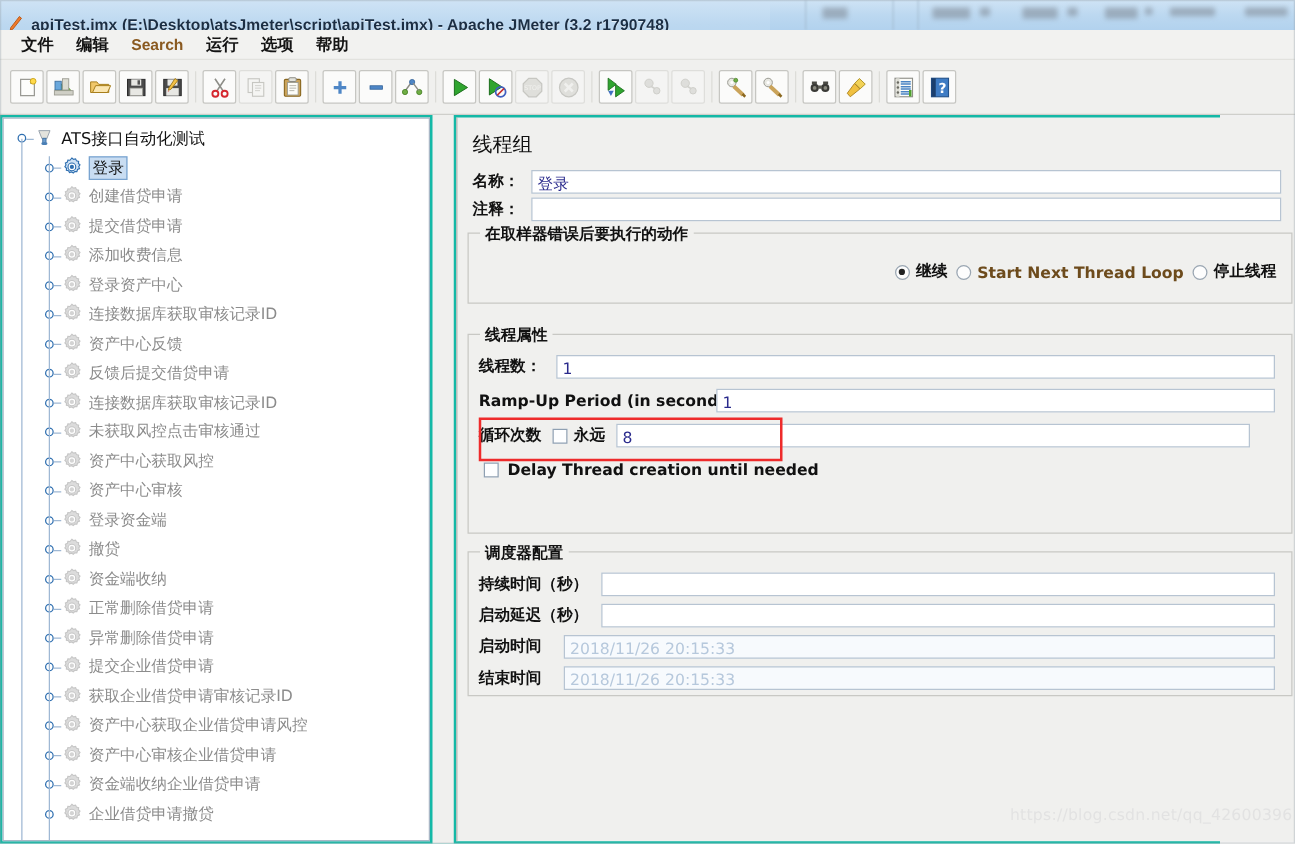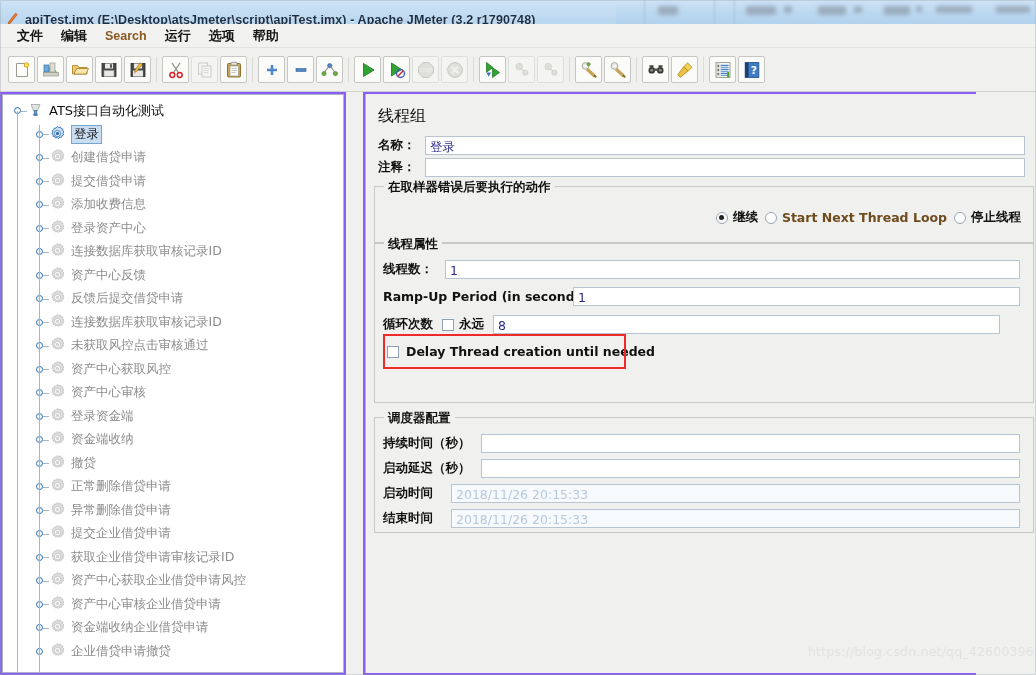--- a/index.html
+++ b/index.html
@@ -57,21 +57,21 @@
     width:27px;height:27px;margin:0 1px;border:1px solid #c6c6c2;background:#fbfbfa;
     border-radius:2px;display:flex;align-items:center;justify-content:center;
     box-sizing:border-box;position:relative;flex:0 0 auto;
   }
   .tb-sep{width:9px;height:27px;flex:0 0 auto;position:relative;}
   .tb-sep:after{content:"";position:absolute;left:4px;top:1px;width:1px;height:25px;background:#dcdcd8;}
   .tb-btn svg{display:block;}
   .tb-btn.dim{opacity:.42;}
 
   
-  .main{position:absolute;left:0;top:92px;width:976px;height:583px;background:#8b5cf6;}
+  .main{position:absolute;left:0;top:92px;width:976px;height:583px;background:#14b8a6;}
   .tree-pane{
     position:absolute;left:2px;top:2px;width:342px;height:579px;
     background:#fff;border:1px solid #a9b7c6;box-sizing:border-box;overflow:hidden;
   }
   .tree-inner{position:relative;padding:4px 0 0 0;}
   .divider{
     position:absolute;left:346px;top:0;width:17px;height:583px;background:#f0f0ee;
   }
   .grip{
     position:absolute;left:352px;top:4px;width:7px;height:575px;
@@ -570,33 +570,33 @@
           <div class="tnode blurred" style="padding-left:46px">
             <span class="knob" style="left:33px;top:8px"></span>
             <span class="hline-tree" style="left:40px;top:11.5px;width:6px"></span>
             <span class="icon-slot"><svg width="17" height="17" viewBox="0 0 17 17">
                 <g fill="#dcdcdc" stroke="#c6c6c6" stroke-width=".9">
                   <path d="M8.5 1.4l1.3 1.1 1.7-.4.7 1.6 1.7.4-.2 1.7 1.3 1.1-1 1.4.6 1.6-1.6.7-.5 1.7-1.7-.1-1.2 1.2-1.4-.9-1.6.6-.8-1.5-1.7-.3.1-1.7-1.3-1.2.9-1.4-.5-1.6 1.6-.7.4-1.7 1.7.2z"></path>
                   <circle cx="8.5" cy="8.5" r="3.1" fill="#fff"></circle>
                 </g>
                 <circle cx="8.5" cy="8.5" r="1.7" fill="#d4d4d4"></circle>
               </svg></span>
+            <span class="tlabel">撤贷</span>
+          </div>
+          <div class="tnode blurred" style="padding-left:46px">
+            <span class="knob" style="left:33px;top:8px"></span>
+            <span class="hline-tree" style="left:40px;top:11.5px;width:6px"></span>
+            <span class="icon-slot"><svg width="17" height="17" viewBox="0 0 17 17">
+                <g fill="#dcdcdc" stroke="#c6c6c6" stroke-width=".9">
+                  <path d="M8.5 1.4l1.3 1.1 1.7-.4.7 1.6 1.7.4-.2 1.7 1.3 1.1-1 1.4.6 1.6-1.6.7-.5 1.7-1.7-.1-1.2 1.2-1.4-.9-1.6.6-.8-1.5-1.7-.3.1-1.7-1.3-1.2.9-1.4-.5-1.6 1.6-.7.4-1.7 1.7.2z"></path>
+                  <circle cx="8.5" cy="8.5" r="3.1" fill="#fff"></circle>
+                </g>
+                <circle cx="8.5" cy="8.5" r="1.7" fill="#d4d4d4"></circle>
+              </svg></span>
             <span class="tlabel">资金端收纳</span>
-          </div>
-          <div class="tnode blurred" style="padding-left:46px">
-            <span class="knob" style="left:33px;top:8px"></span>
-            <span class="hline-tree" style="left:40px;top:11.5px;width:6px"></span>
-            <span class="icon-slot"><svg width="17" height="17" viewBox="0 0 17 17">
-                <g fill="#dcdcdc" stroke="#c6c6c6" stroke-width=".9">
-                  <path d="M8.5 1.4l1.3 1.1 1.7-.4.7 1.6 1.7.4-.2 1.7 1.3 1.1-1 1.4.6 1.6-1.6.7-.5 1.7-1.7-.1-1.2 1.2-1.4-.9-1.6.6-.8-1.5-1.7-.3.1-1.7-1.3-1.2.9-1.4-.5-1.6 1.6-.7.4-1.7 1.7.2z"></path>
-                  <circle cx="8.5" cy="8.5" r="3.1" fill="#fff"></circle>
-                </g>
-                <circle cx="8.5" cy="8.5" r="1.7" fill="#d4d4d4"></circle>
-              </svg></span>
-            <span class="tlabel">撤贷</span>
           </div>
           <div class="tnode blurred" style="padding-left:46px">
             <span class="knob" style="left:33px;top:8px"></span>
             <span class="hline-tree" style="left:40px;top:11.5px;width:6px"></span>
             <span class="icon-slot"><svg width="17" height="17" viewBox="0 0 17 17">
                 <g fill="#dcdcdc" stroke="#c6c6c6" stroke-width=".9">
                   <path d="M8.5 1.4l1.3 1.1 1.7-.4.7 1.6 1.7.4-.2 1.7 1.3 1.1-1 1.4.6 1.6-1.6.7-.5 1.7-1.7-.1-1.2 1.2-1.4-.9-1.6.6-.8-1.5-1.7-.3.1-1.7-1.3-1.2.9-1.4-.5-1.6 1.6-.7.4-1.7 1.7.2z"></path>
                   <circle cx="8.5" cy="8.5" r="3.1" fill="#fff"></circle>
                 </g>
                 <circle cx="8.5" cy="8.5" r="1.7" fill="#d4d4d4"></circle>
@@ -720,21 +720,21 @@
             <span class="rdot"></span>
             <span class="rtext lat">Start Next Thread Loop</span>
           </span>
           <span class="radio">
             <span class="rdot"></span>
             <span class="rtext">停止线程</span>
           </span>
         </div>
       </div>
 
-      <div class="group" style="margin-top:0;height:160px;position:relative">
+      <div class="group" style="margin-top:24px;height:160px;position:relative">
         <span class="gtitle">线程属性</span>
 
         <div style="display:flex;align-items:center;margin-bottom:8px">
           <span class="lbl" style="width:62px">线程数：</span>
           <span class="tfield" style="width:575px">1</span>
         </div>
 
         <div style="display:flex;align-items:center;margin-bottom:9px">
           <span class="lbl" style="width:190px">Ramp-Up Period (in seconds):</span>
           <span class="tfield" style="width:447px">1</span>

